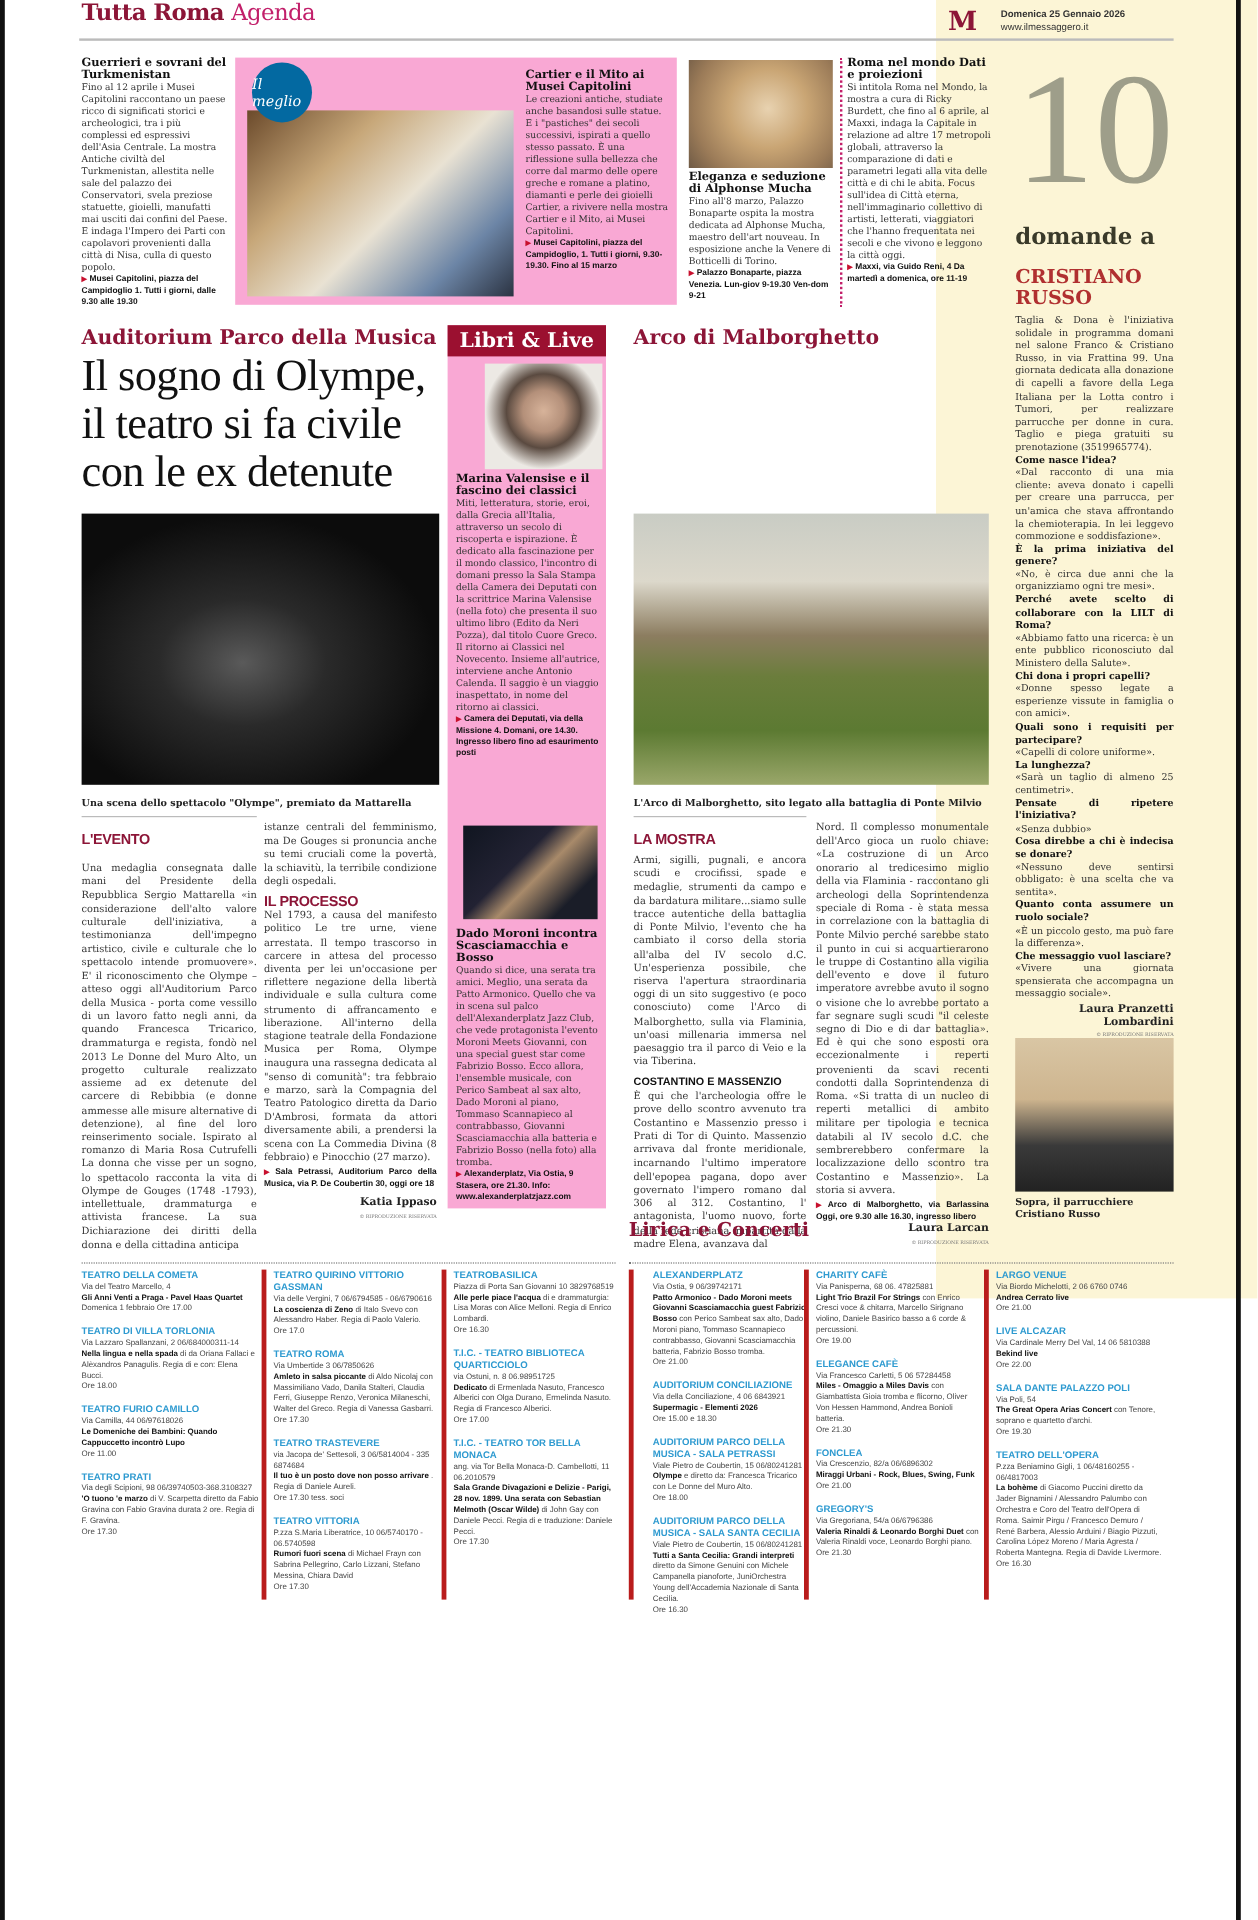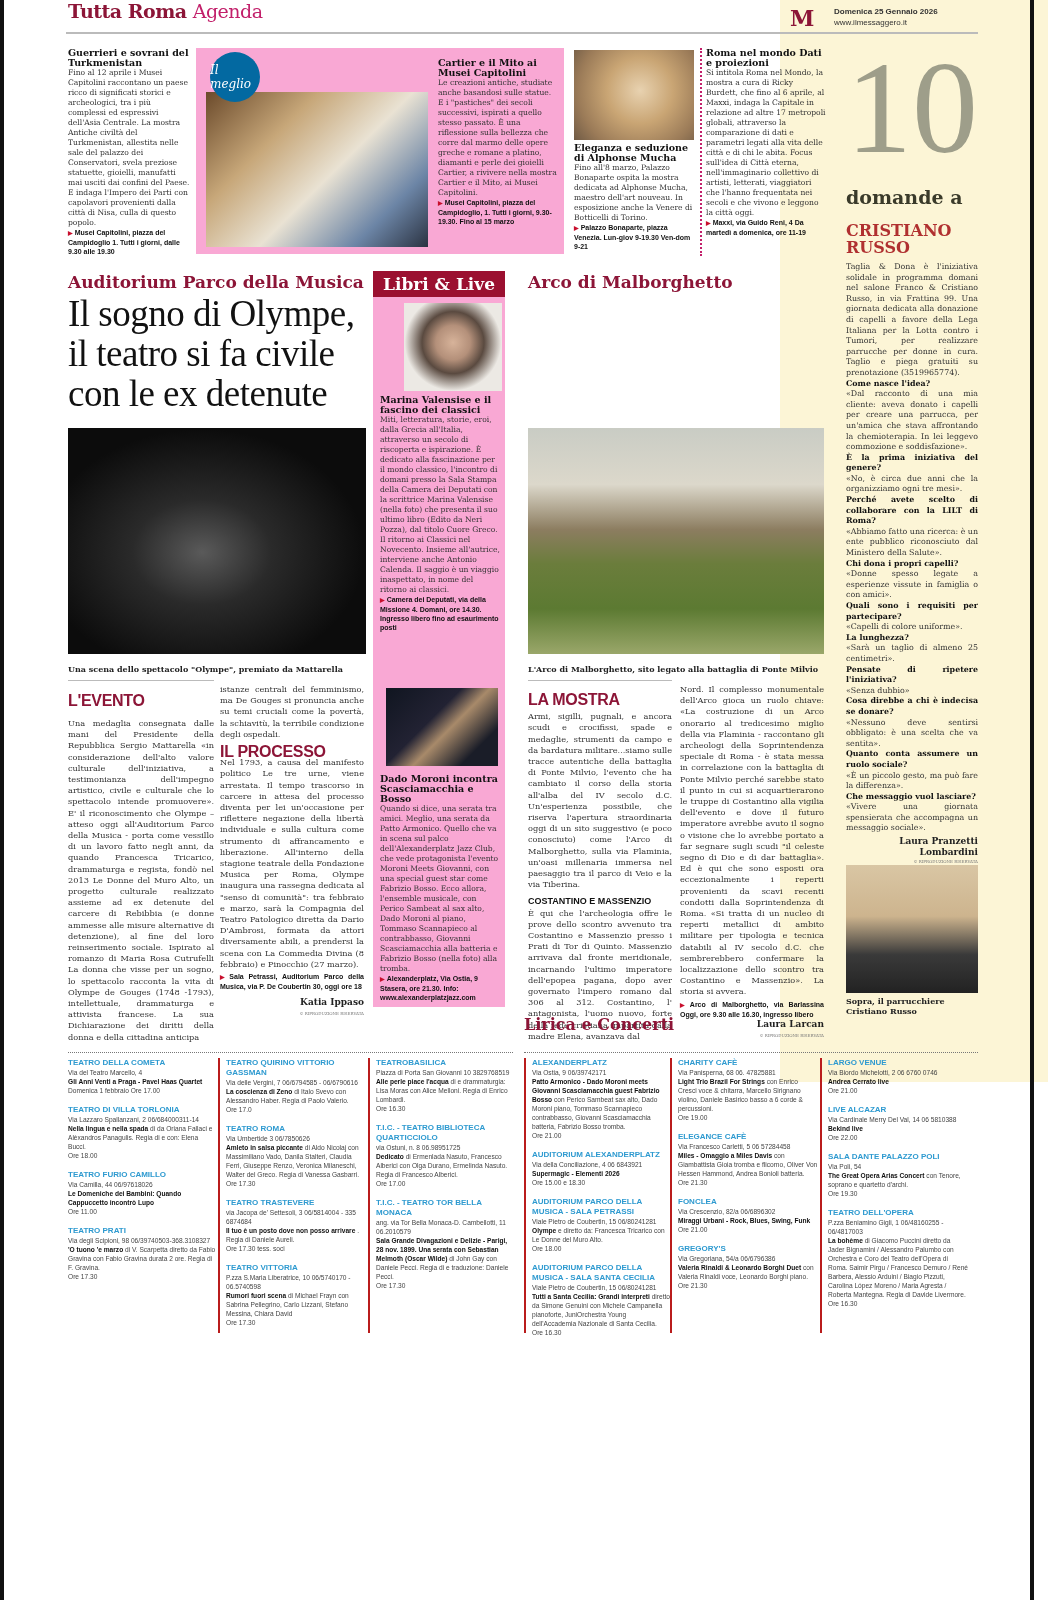--- a/index.html
+++ b/index.html
@@ -16,30 +16,30 @@
 .hdr-date b{font-weight:bold;display:block}
 .hdr-rule{left:66px;top:32px;width:912px;height:2px;background:#bbb}
 .txt{font-family:"DejaVu Serif",serif;font-size:7.6px;line-height:10px;color:#333}
 .txt h4{font-size:9.5px;line-height:10px;color:#111;font-weight:bold}
 .info{font-family:"Liberation Sans",sans-serif;font-size:7px;line-height:9px;color:#111;font-weight:bold}
 .info:before{content:"\25B6";color:#c8102e;margin-right:2px;font-size:6px}
 .grey{background:#f9a8d4}
 .kicker{font-family:"DejaVu Serif",serif;font-weight:bold;font-size:17px;color:#8c1537}
 .headline{font-family:"Liberation Serif",serif;font-size:37px;line-height:40px;color:#111;letter-spacing:-0.5px}
 .col{font-family:"DejaVu Serif",serif;font-size:8.2px;line-height:11.2px;color:#333;text-align:justify}
-.sub{font-family:"Liberation Sans",sans-serif;font-weight:bold;font-size:16px;color:#8c1537;letter-spacing:-0.3px}
+.sub{font-family:"Liberation Sans",sans-serif;font-weight:bold;font-size:12px;color:#8c1537;letter-spacing:-0.3px}
 .sub2{font-family:"Liberation Sans",sans-serif;font-weight:bold;font-size:9px;color:#111;margin-top:6px}
 .caption{font-family:"DejaVu Serif",serif;font-size:8px;color:#222;font-weight:bold}
 .sig{font-family:"DejaVu Serif",serif;font-weight:bold;font-size:9px;text-align:right;color:#222}
 .photo{background:#333;overflow:hidden}
 .listing-head{font-family:"Liberation Sans",sans-serif;font-weight:bold;font-size:8px;color:#2e9ad0;line-height:10px}
 .listing{font-family:"Liberation Sans",sans-serif;font-size:6.6px;line-height:9px;color:#444;margin-bottom:10px}
 .listing .show{font-weight:bold;color:#111}
 .dotrule{border-top:1.5px dotted #777}
-.vline{border-left:2px solid #b91c1c}
+.vline{border-left:4px solid #b91c1c}
 .ten{font-family:"Liberation Serif",serif;font-size:132px;line-height:120px;color:#9e9e8a}
 .domande{font-family:"DejaVu Serif",serif;font-weight:bold;font-size:19px;color:#3a3a2a}
 .russo{font-family:"DejaVu Serif",serif;font-weight:bold;font-size:16px;line-height:17px;color:#b03030}
 .q{font-weight:bold;color:#111}
 .badge{position:absolute;left:210px;top:52px;width:50px;height:50px;border-radius:50%;background:#0369a1;color:#fff;font-family:"DejaVu Serif",serif;font-style:italic;font-size:12px;display:flex;align-items:center;justify-content:center}
 .libri{left:373px;top:271px;width:132px;height:26px;background:#9b1030;color:#fff;font-family:"DejaVu Serif",serif;font-weight:bold;font-size:17px;text-align:center;line-height:26px}
 .lirica{left:524px;top:1015px;font-family:"DejaVu Serif",serif;font-weight:bold;font-size:16px;color:#8c1537}
 </style>
 </head>
 <body>
@@ -253,31 +253,31 @@
         </div>
         <div>
           <div class="listing-head">T.I.C. - TEATRO TOR BELLA MONACA</div>
           <div class="listing">
             <div>ang. via Tor Bella Monaca-D. Cambellotti, 11 06.2010579</div>
             <div><span class="show">Sala Grande Divagazioni e Delizie - Parigi, 28 nov. 1899. Una serata con Sebastian Melmoth (Oscar Wilde)</span><span> di John Gay con Daniele Pecci. Regia di e traduzione: Daniele Pecci.</span></div>
             <div>Ore 17.30</div>
           </div>
         </div>
       </div>
-      <div class="abs vline" style="left: 456px; top: 0px; width: 148px; height: 275px; padding-left: 6px;">
+      <div class="abs vline" style="left: 456px; top: 0px; width: 148px; height: 275px; padding-left: 16px;">
         <div>
           <div class="listing-head">ALEXANDERPLATZ</div>
           <div class="listing">
             <div>Via Ostia, 9 06/39742171</div>
             <div><span class="show">Patto Armonico - Dado Moroni meets Giovanni Scasciamacchia guest Fabrizio Bosso</span><span> con Perico Sambeat sax alto, Dado Moroni piano, Tommaso Scannapieco contrabbasso, Giovanni Scasciamacchia batteria, Fabrizio Bosso tromba.</span></div>
             <div>Ore 21.00</div>
           </div>
         </div>
         <div>
-          <div class="listing-head">AUDITORIUM ALEXANDERPLATZ</div>
+          <div class="listing-head">AUDITORIUM CONCILIAZIONE</div>
           <div class="listing">
             <div>Via della Conciliazione, 4 06 6843921</div>
             <div><span class="show">Supermagic - Elementi 2026</span><span></span></div>
             <div>Ore 15.00 e 18.30</div>
           </div>
         </div>
         <div>
           <div class="listing-head">AUDITORIUM PARCO DELLA MUSICA - SALA PETRASSI</div>
           <div class="listing">
             <div>Viale Pietro de Coubertin, 15 06/80241281</div>

